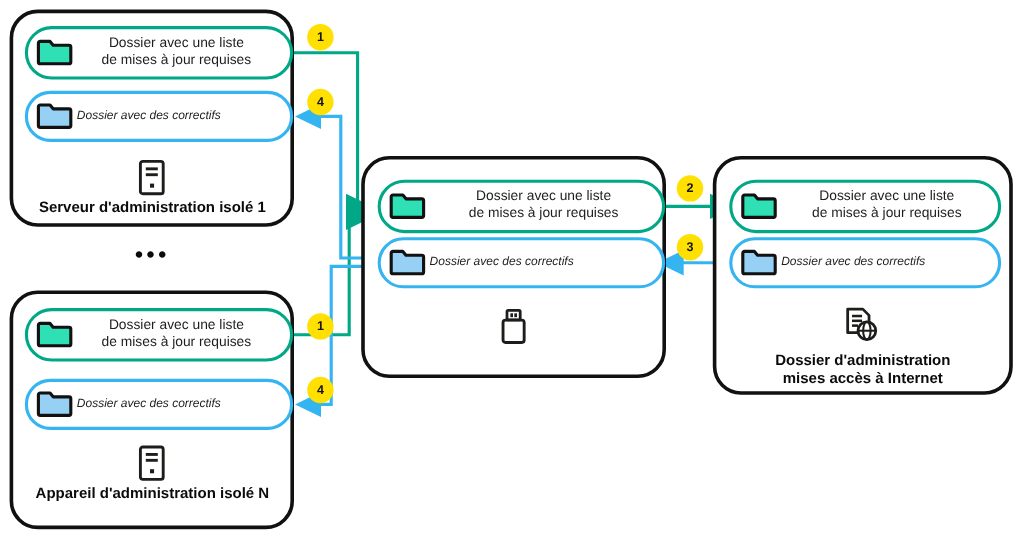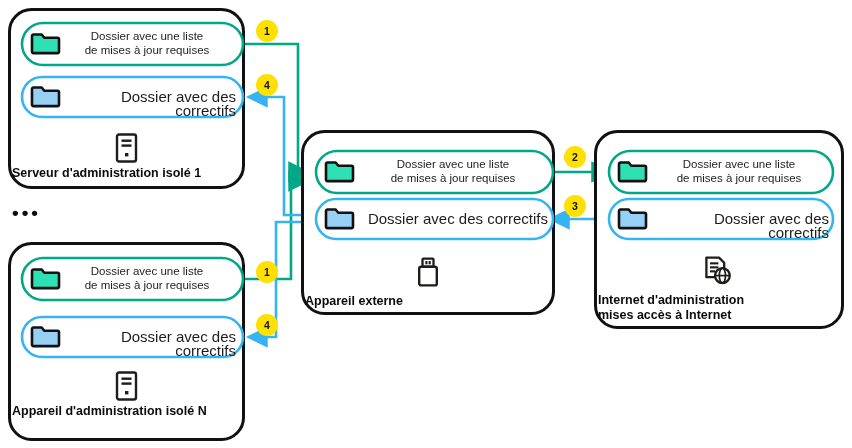--- a/index.html
+++ b/index.html
@@ -2,22 +2,22 @@
 <html><head>
 <meta charset="utf-8">
 <style>
   html,body{margin:0;padding:0;background:#ffffff;}
   body{width:852px;height:448px;overflow:hidden;
        font-family:"Liberation Sans","DejaVu Sans",sans-serif;}
   #stage{position:relative;width:852px;height:388px;}
   #svgroot{position:absolute;left:0;top:0;width:852px;height:448px;}
   .lbl{position:absolute;pointer-events:none;}
   .pill-text{font-size:11.5px;color:#1d1d1b;line-height:13.5px;text-align:center;}
-  .pill-text-left{font-size:15px;color:#1d1d1b;line-height:13.5px;text-align:right;}
-  .caption{font-size:12.5px;font-weight:bold;color:#0b0b0b;line-height:15px;}
+  .pill-text-left{font-size:10px;color:#1d1d1b;line-height:13.5px;text-align:left;font-style:italic;}
+  .caption{font-size:12.5px;font-weight:bold;color:#0b0b0b;text-align:center;line-height:15px;}
   .badge-num{font-size:10.5px;font-weight:bold;color:#141414;text-align:center;}
   .dots{letter-spacing:3px;}
 </style>
 </head>
 <body>
 
 <div id="stage">
 
   <svg id="svgroot" viewBox="0 0 852 448">
     <defs>
@@ -143,29 +143,28 @@
     <div>de mises à jour requises</div>
   </div>
   <div class="lbl pill-text-left" style="left:64px;top:330px;width:172px;">Dossier avec des correctifs</div>
   <div class="lbl caption" style="left:12px;top:404px;width:230px;">Appareil d'administration isolé N</div>
 
   <div class="lbl pill-text" style="left:360px;top:158px;width:186px;">
     <div>Dossier avec une liste</div>
     <div>de mises à jour requises</div>
   </div>
   <div class="lbl pill-text-left" style="left:358px;top:212px;width:190px;">Dossier avec des correctifs</div>
-  <div class="lbl caption" style="left:305px;top:294px;width:246px;">Appareil externe</div>
 
   <div class="lbl pill-text" style="left:651px;top:158px;width:176px;">
     <div>Dossier avec une liste</div>
     <div>de mises à jour requises</div>
   </div>
   <div class="lbl pill-text-left" style="left:651px;top:212px;width:178px;">Dossier avec des correctifs</div>
   <div class="lbl caption" style="left:598px;top:293px;width:242px;">
-    <div>Internet d'administration</div>
+    <div>Dossier d'administration</div>
     <div>mises accès à Internet</div>
   </div>
 
   <div class="lbl badge-num" style="left:257px;top:25px;width:20px;">1</div>
   <div class="lbl badge-num" style="left:257px;top:79px;width:20px;">4</div>
   <div class="lbl badge-num" style="left:257px;top:266px;width:20px;">1</div>
   <div class="lbl badge-num" style="left:257px;top:319px;width:20px;">4</div>
   <div class="lbl badge-num" style="left:565px;top:151px;width:20px;">2</div>
   <div class="lbl badge-num" style="left:565px;top:200px;width:20px;">3</div>
 

